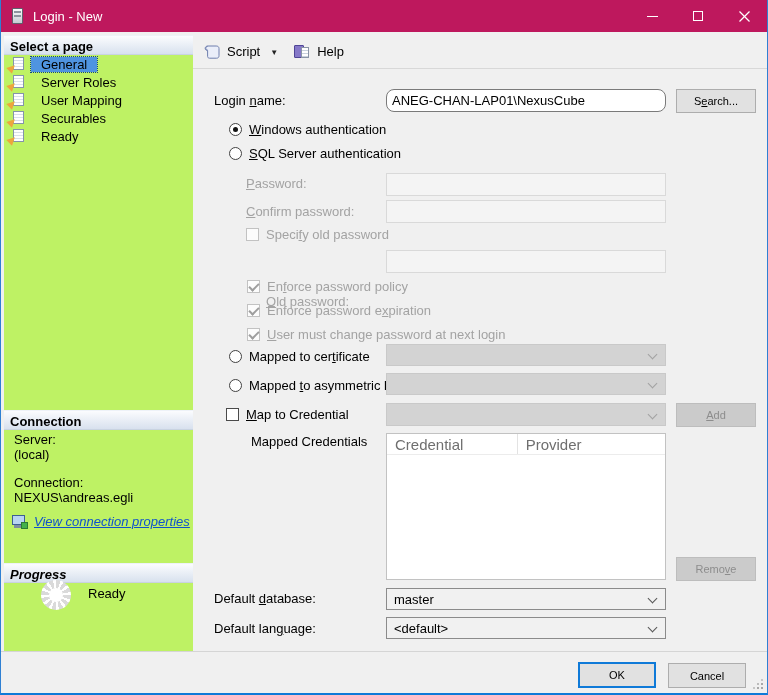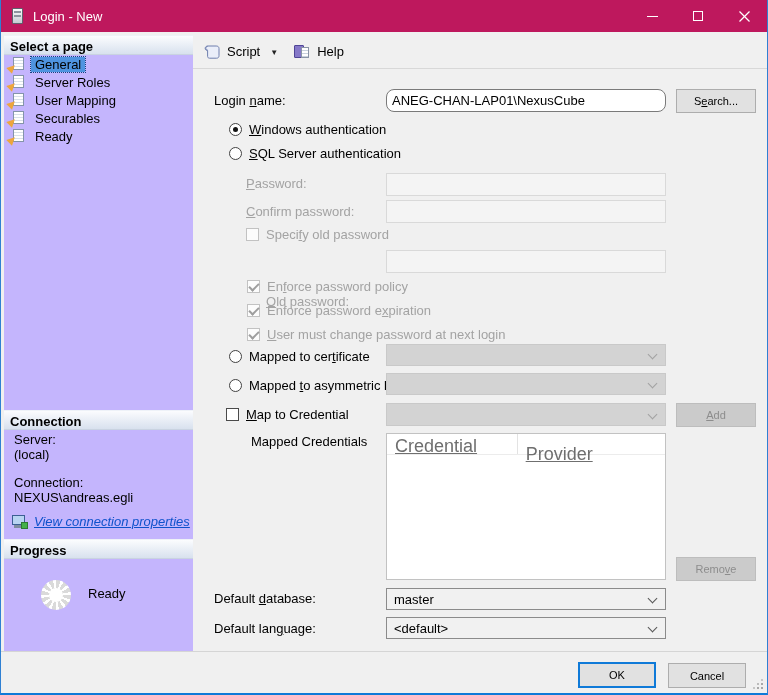--- a/index.html
+++ b/index.html
@@ -13,27 +13,27 @@
               background:linear-gradient(180deg,#fafafa,#c6cbd3); border:1px solid #5d646e; border-radius:1px; }
   .app-icon::before, .app-icon::after { content:""; position:absolute; left:1px; right:1px; height:2px; background:#8d949e; }
   .app-icon::before { top:2px; } .app-icon::after { top:6px; }
   .titlebar .title { color:#fff; font-size:13px; margin-left:10px; }
   .win-controls { position:absolute; right:0; top:0; height:32px; display:flex; }
   .wc { width:46px; height:32px; display:flex; align-items:center; justify-content:center; cursor:default; }
   .wc .bar { width:11px; height:1px; background:#fff; }
   .wc .box { width:10px; height:10px; border:1px solid #fff; }
 
   
-  .sidebar { position:absolute; left:3px; top:35px; width:226px; height:616px; background:#c4b5fd; border-right:5px solid #a3a3a3; }
+  .sidebar { position:absolute; left:3px; top:35px; width:226px; height:616px; background:#bef264; border-right:5px solid #a3a3a3; }
   .panel-header { position:absolute; left:0; width:100%; height:20px; padding:3px 0 0 6px;
                   background:linear-gradient(180deg,#fbfcfe 0%,#d8e1ee 100%);
                   border-top:1px solid #eef2f8; border-bottom:1px solid #c9d3e1;
                   font-size:13px; font-weight:bold; color:#000; }
   .page-item { position:absolute; left:5px; height:17px; display:flex; align-items:center; gap:5px; font-size:13px; color:#000; white-space:nowrap; }
-  .page-item .txt { padding:0 4px; }
+  .page-item .txt { padding:0 10px; }
   .page-item .txt.sel { background:#4f94e0; outline:1px dotted #16457e; color:#000; }
   .page-icon { position:relative; width:17px; height:15px; flex:none; }
   .pi-doc { position:absolute; left:4px; top:0; width:11px; height:13px; border:1px solid #8494aa;
             background:repeating-linear-gradient(180deg,#ffffff 0 2px,#d8e0ea 2px 3px); }
   .pi-arrow { position:absolute; left:-1px; bottom:0; width:0; height:0; transform:rotate(-45deg);
               border-left:8px solid #eda63d; border-top:4px solid transparent; border-bottom:4px solid transparent; }
   .side-text { position:absolute; left:10px; font-size:13px; color:#000; white-space:nowrap; }
   .link-row { position:absolute; left:8px; display:flex; align-items:center; gap:6px; }
   .connprops-icon { position:relative; width:16px; height:14px; flex:none; }
   .cp-screen { position:absolute; left:0; top:0; width:13px; height:10px; background:#b8d4f2; border:1px solid #3c5f94; }
@@ -74,23 +74,23 @@
   .cb.checked::after { content:""; position:absolute; left:1px; top:2px; width:8px; height:4px;
                        border-left:2px solid #9e9e9e; border-bottom:2px solid #9e9e9e; transform:rotate(-45deg); }
   .rb { width:13px; height:13px; border:1px solid #424242; border-radius:50%; background:#fff; position:relative; flex:none; margin-top:1px; }
   .rb.checked::after { content:""; position:absolute; left:3px; top:3px; width:5px; height:5px; border-radius:50%; background:#141414; }
   .btn { position:absolute; font-size:11px; background:#e1e1e1; border:1px solid #adadad; color:#000;
          display:flex; align-items:center; justify-content:center; }
   .btn.dis { background:#cbcbcb; border-color:#bdbdbd; color:#8d8d8d; }
   .btn.default { border:2px solid #0f7ad8; }
   .listview { position:absolute; left:193px; top:398px; width:280px; height:147px; background:#fff; border:1px solid #c2c2c2; }
   .lv-header { display:flex; height:21px; border-bottom:1px solid #ececec; }
-  .lv-col { font-size:18px; color:#6f6f6f; padding:2px 0 0 8px;text-decoration:underline; }
+  .lv-col { font-size:15px; color:#6f6f6f; padding:2px 0 0 8px; }
   .lv-col.c1 { width:47%; border-right:1px solid #e3e3e3; }
-  .lv-col.c2 { flex:1;margin-top:8px; }
+  .lv-col.c2 { flex:1; }
 
   
   .footer { position:absolute; left:0; right:0; top:651px; height:42px; background:#f0f0f0; border-top:1px solid #d5d5d5; }
   .grip { position:absolute; right:3px; bottom:3px; width:12px; height:12px; }
   .grip::after { content:""; position:absolute; right:1px; bottom:1px; width:2px; height:2px; background:#a8a8a8;
                  box-shadow: -4px 0 #a8a8a8, -8px 0 #c6c6c6, 0 -4px #a8a8a8, 0 -8px #c6c6c6, -4px -4px #bcbcbc; }
   u { text-decoration:underline; }
 </style>
 </head>
 <body>
@@ -162,21 +162,21 @@
     <div class="side-text" style="top:455px;">NEXUS\andreas.egli</div>
     <div class="link-row" style="top:479px;font-style:italic;">
       <span class="connprops-icon">
         <span class="cp-screen"></span>
           <span class="cp-base"></span>
           <span class="cp-green"></span>
       </span>
       <span class="link">View connection properties</span>
     </div>
 
-    <div class="panel-header" style="top:504px;">Progress</div>
+    <div class="panel-header" style="top:528px;font-style:italic;">Progress</div>
     <div class="spinner" style="top:545px;"></div>
     <div class="side-text" style="top:551px; left:84px;">Ready</div>
   </div>
 
   <div class="content">
 
     <div class="toolbar">
       <svg class="scroll-icon" width="18" height="16" viewBox="0 0 18 16">
         <path d="M5 2 C3 2 2.2 3.2 2.2 4.4 C2.2 5.7 3.2 6.5 4.6 6.5 L4.6 12.4 C4.6 13.6 5.5 14.2 6.6 14.2 L13.6 14.2 C15.2 14.2 16 13.1 16 11.7 L16 4.6 C16 2.9 14.9 2 13.2 2 Z" fill="#eaeef9" stroke="#6f7fae"></path>
         <path d="M4.6 2.3 C3.3 2.5 2.8 3.4 2.8 4.4 C2.8 5.4 3.5 6 4.6 6" fill="none" stroke="#6f7fae"></path>

